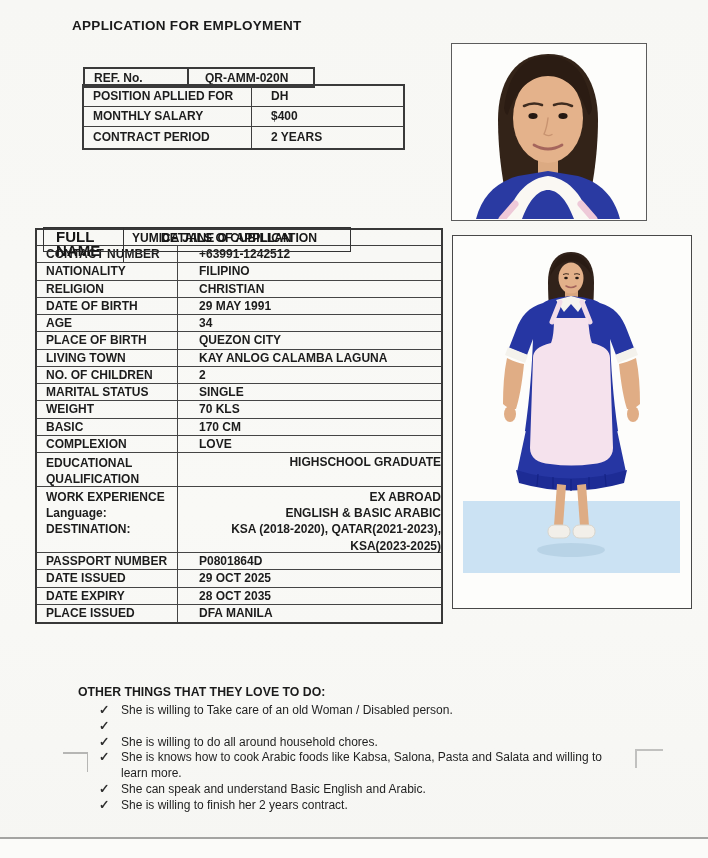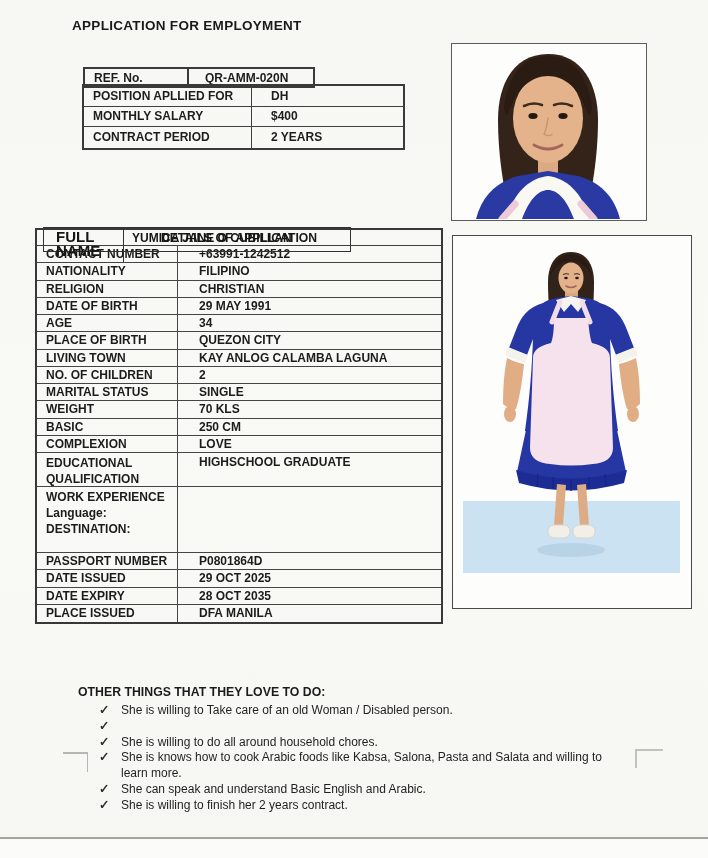--- a/index.html
+++ b/index.html
@@ -35,21 +35,21 @@
   .dheader{height:16px;border-bottom:1.4px solid #3f3f3f;box-sizing:border-box;
            display:flex;align-items:center;justify-content:center;
            font-size:12.2px;font-weight:700;color:#181818;}
   .trow{display:flex;align-items:center;border-bottom:1.3px solid #454545;box-sizing:border-box;font-size:12px;font-weight:700;color:#1c1c1c;gap:12px;}
   .trow.std{height:17.25px;}
   .cell{box-sizing:border-box;}
   .lab{width:141px;border-right:1.4px solid #454545;height:100%;display:flex;align-items:center;padding-left:9px;}
   .val{flex:1;padding-left:9px;white-space:nowrap;}
   .multirow{align-items:flex-start;}
   .multirow .lab{display:block;padding-top:2px;}
-  .multirow .val{padding-top:2px;}
+  .multirow .val{padding-top:2px;text-align:right;}
   .edu-row{height:34px;}
   .exp-row{height:66px;}
   .lline,.vline{line-height:16.2px;white-space:nowrap;}
   .no-last-border .trow:last-child{border-bottom:none;}
 
   
   .fname-box{position:absolute;left:6px;top:-3px;width:308px;height:25px;border:1.5px solid #333;
              box-sizing:border-box;display:flex;z-index:3;background:transparent;overflow:visible;}
   .fname-lab{width:80px;border-right:1.5px solid #333;box-sizing:border-box;padding:2px 0 0 12px;height:34px;}
   .fname-lab div{font-size:15px;font-weight:700;line-height:13.5px;color:#161616;}
@@ -192,21 +192,21 @@
         <div class="trow std">
           <div class="cell lab">MARITAL STATUS</div>
           <div class="cell val">SINGLE</div>
         </div>
         <div class="trow std">
           <div class="cell lab">WEIGHT</div>
           <div class="cell val">70 KLS</div>
         </div>
         <div class="trow std">
           <div class="cell lab">BASIC</div>
-          <div class="cell val">250 CM</div>
+          <div class="cell val">170 CM</div>
         </div>
         <div class="trow std">
           <div class="cell lab">COMPLEXION</div>
           <div class="cell val">LOVE</div>
         </div>
       </div>
 
     <div class="trow multirow edu-row">
       <div class="cell lab">
         <div class="lline">EDUCATIONAL</div>
@@ -214,20 +214,26 @@
       </div>
       <div class="cell val">HIGHSCHOOL GRADUATE</div>
     </div>
 
     <div class="trow multirow exp-row">
       <div class="cell lab">
         <div class="lline">WORK EXPERIENCE</div>
         <div class="lline">Language:</div>
         <div class="lline">DESTINATION:</div>
       </div>
+      <div class="cell val" style="white-space:normal;">
+        <div class="vline">EX ABROAD</div>
+        <div class="vline">ENGLISH &amp; BASIC ARABIC</div>
+        <div class="vline">KSA (2018-2020), QATAR(2021-2023),</div>
+        <div class="vline">KSA(2023-2025)</div>
+      </div>
     </div>
 
     <div class="no-last-border">
 
     <div class="trow std">
           <div class="cell lab">PASSPORT NUMBER</div>
           <div class="cell val">P0801864D</div>
         </div>
         <div class="trow std">
           <div class="cell lab">DATE ISSUED</div>

